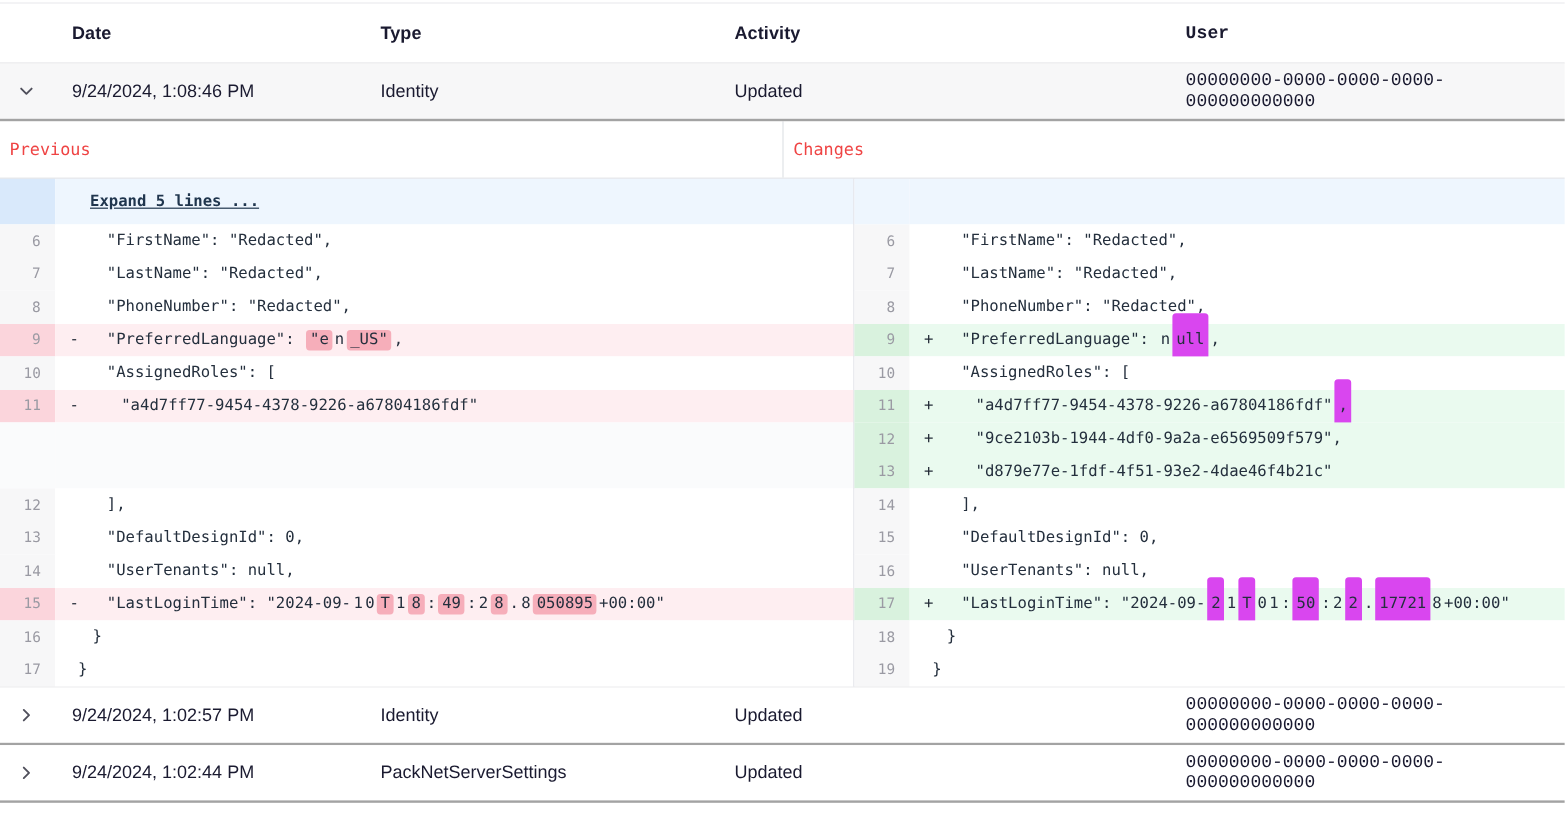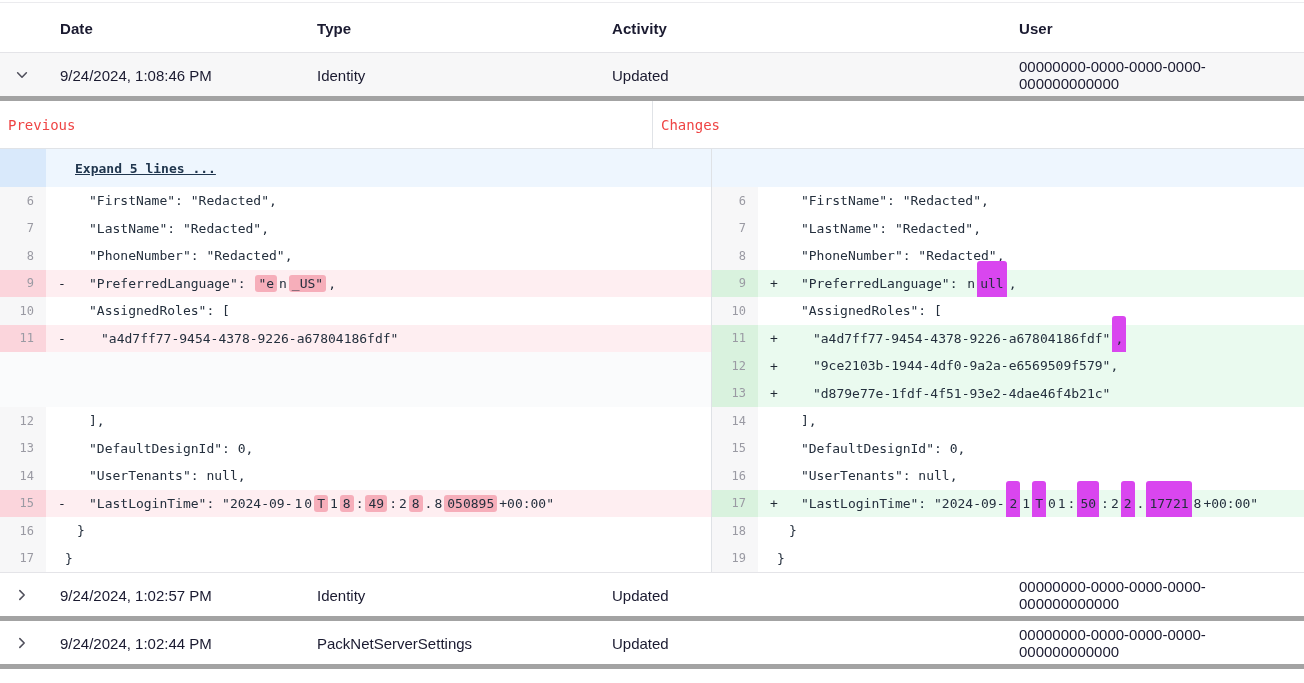--- a/index.html
+++ b/index.html
@@ -5,24 +5,24 @@
   * { box-sizing: border-box; margin: 0; padding: 0; }
   html, body { width: 1304px; height: 683px; background: #ffffff; overflow: hidden;
     font-family: "Liberation Sans", sans-serif; color: #1a1a30; }
 
   .top-gap { height: 2px; }
 
   
   .trow { position: relative; width: 1304px; padding-left: 17px; }
   .thead { height: 51px; border-top: 1px solid #ebebee; border-bottom: 1px solid #e4e4e8; background: #fff; }
   .thead span { position: absolute; top: 50%; transform: translateY(-50%); font-size: 15px; font-weight: 700; letter-spacing: .1px; }
-  .arow { height: 48px; background: #fff; border-bottom: 5px solid #a3a3a3; cursor: pointer; }
+  .arow { height: 48px; background: #fff; border-bottom: 2px solid #a3a3a3; cursor: pointer; }
   .arow.expanded { background: #f7f7f8; }
   .arow span { position: absolute; top: 50%; transform: translateY(-50%); font-size: 15px; font-weight: 500; }
-  .c-date { left: 60px; } .c-type { left: 285px; margin-left: 32px; } .c-activity { left: 612px; } .c-user { left: 1019px; }
+  .c-date { left: 60px; } .c-type { left: 285px; margin-left: 32px; } .c-activity { left: 612px; } .c-user { left: 988px; font-family: Liberation Mono, monospace; }
   .chev { position: absolute; left: 14px; top: 50%; transform: translateY(-50%); width: 16px; height: 16px; display: flex; align-items: center; justify-content: center; }
   .chev svg { display: block; }
 
   
   .diff-titles { display: flex; height: 48px; border-bottom: 1px solid #e0e3e7; background: #fff; }
   .diff-titles .dt { width: 652px; display: flex; align-items: center; padding-left: 8px;
     font-family: "DejaVu Sans Mono", "Liberation Mono", monospace; font-size: 14px; color: #ef4444; }
   .diff-titles .dt.right { border-left: 1px solid #e0e3e7; width: 608px; }
 
   .diff-body { display: flex; border-bottom: 1px solid #e4e4e8; }

